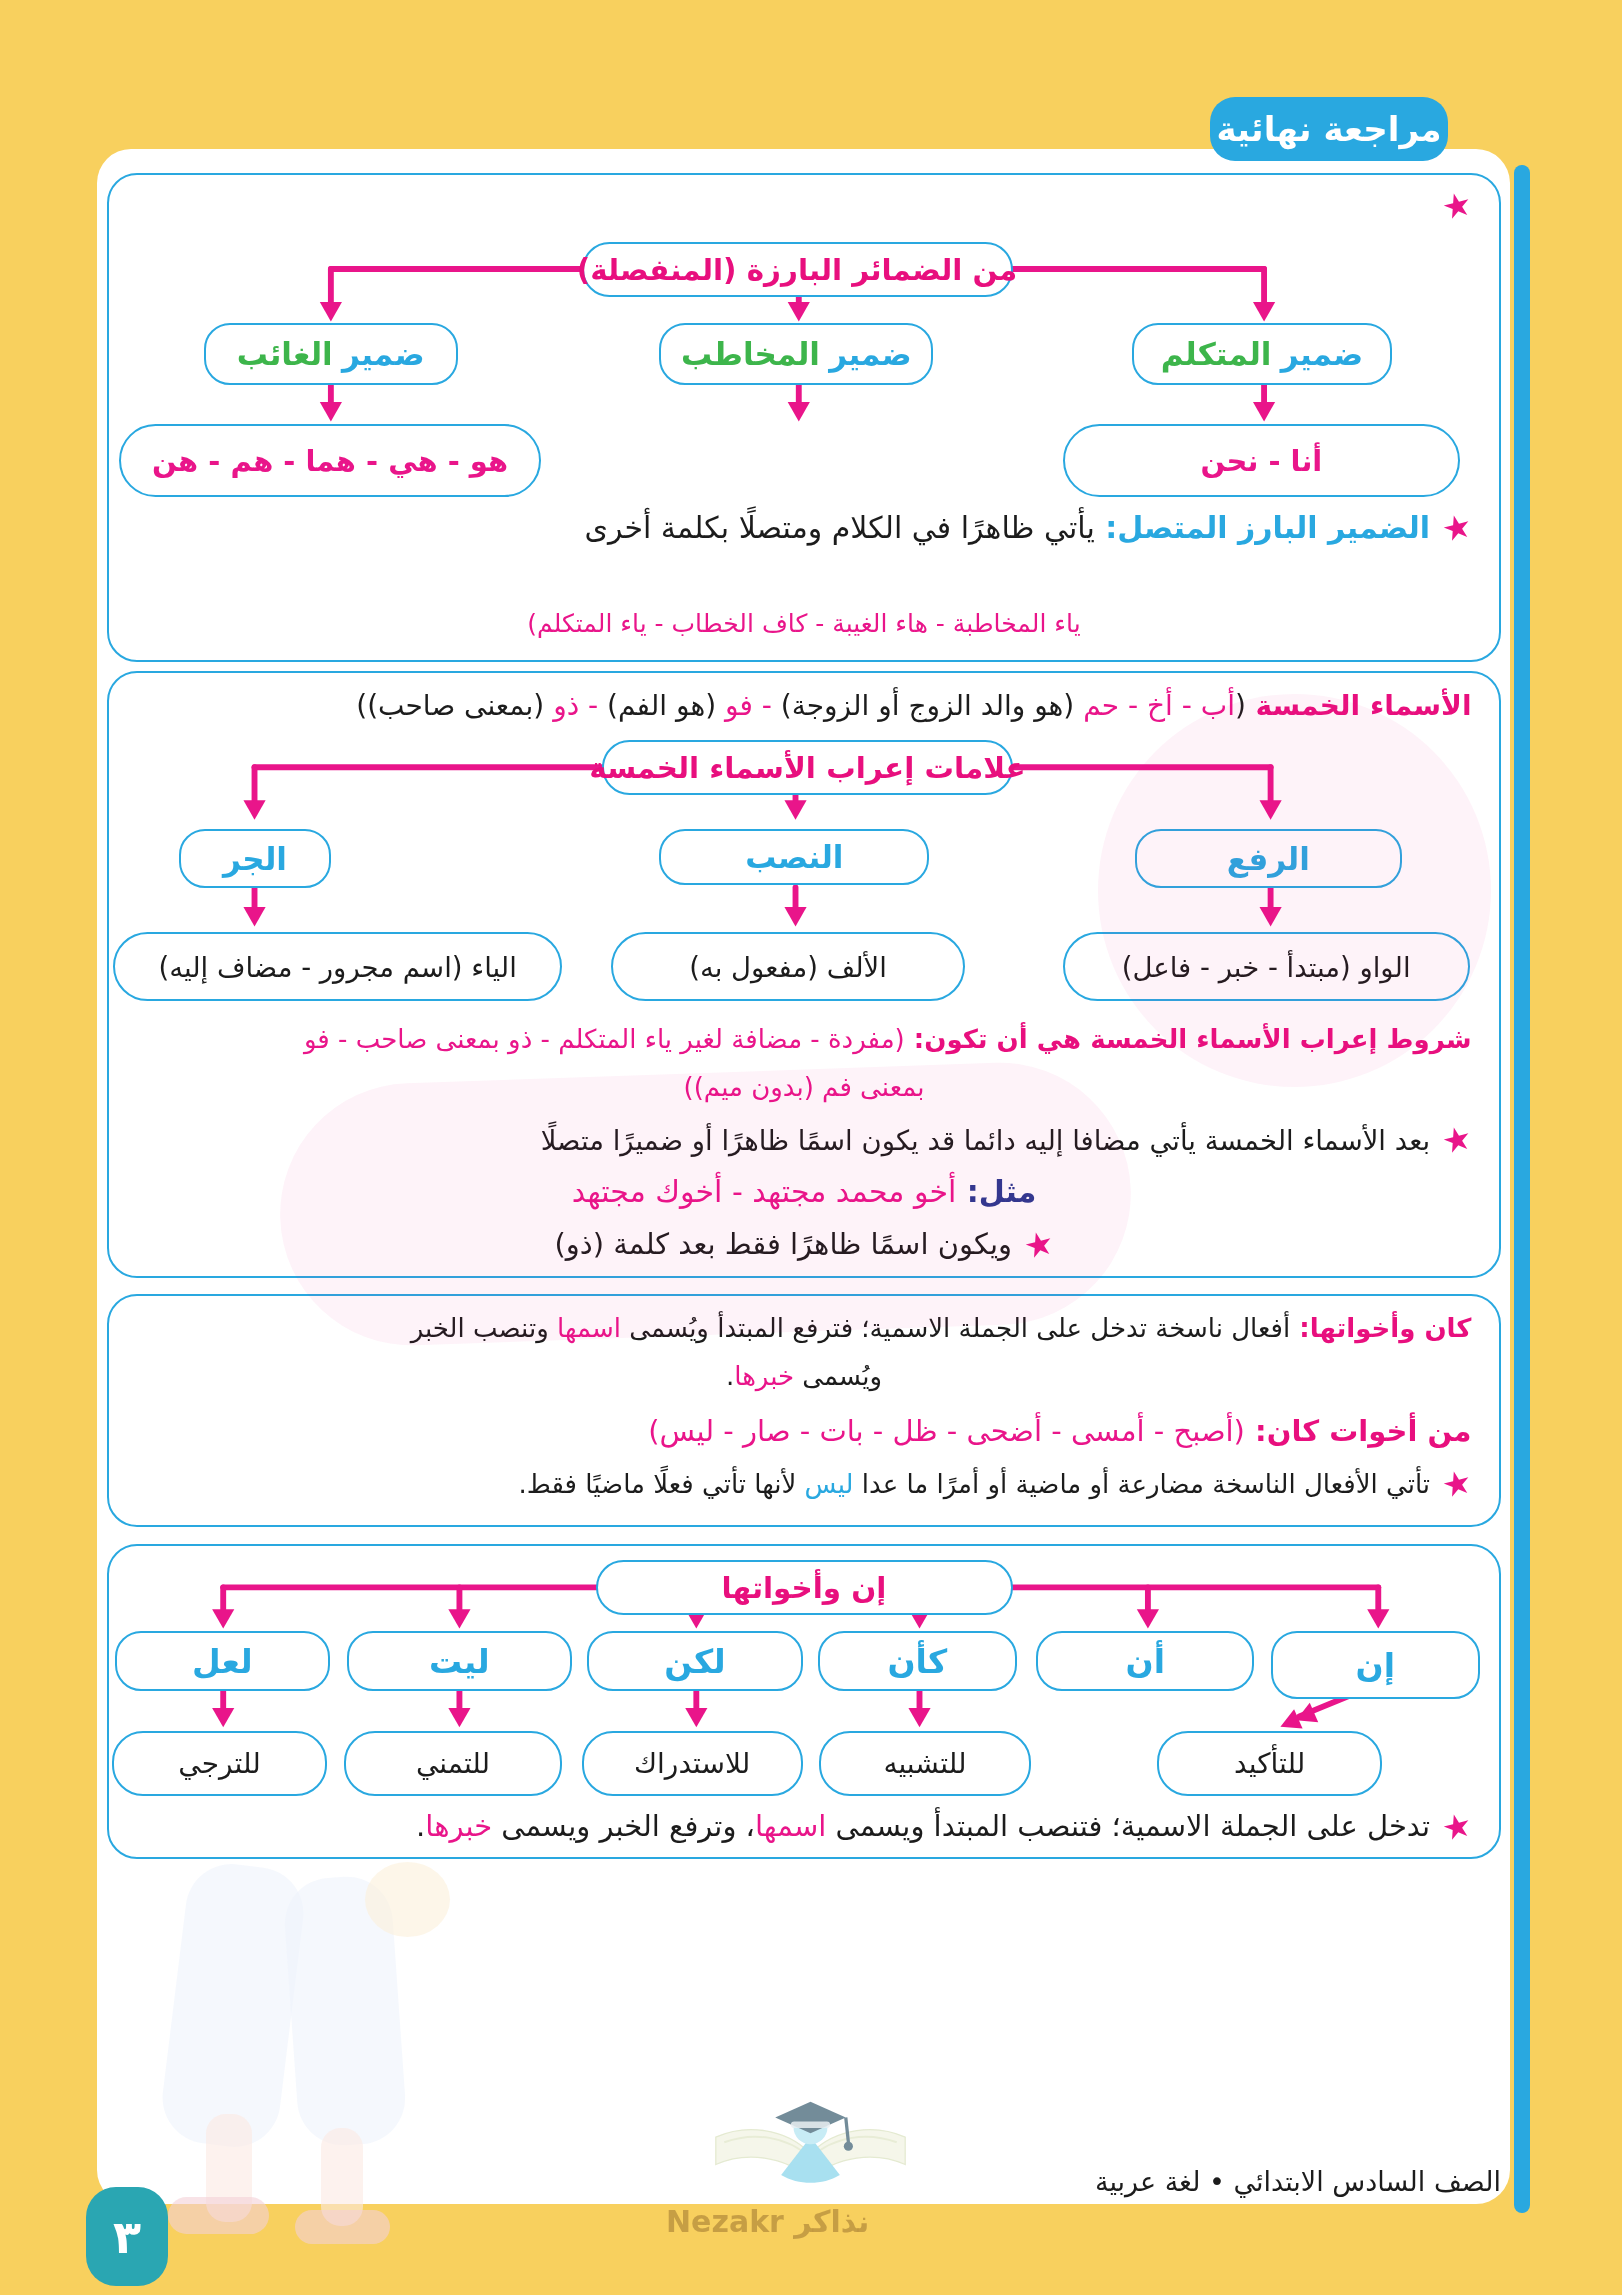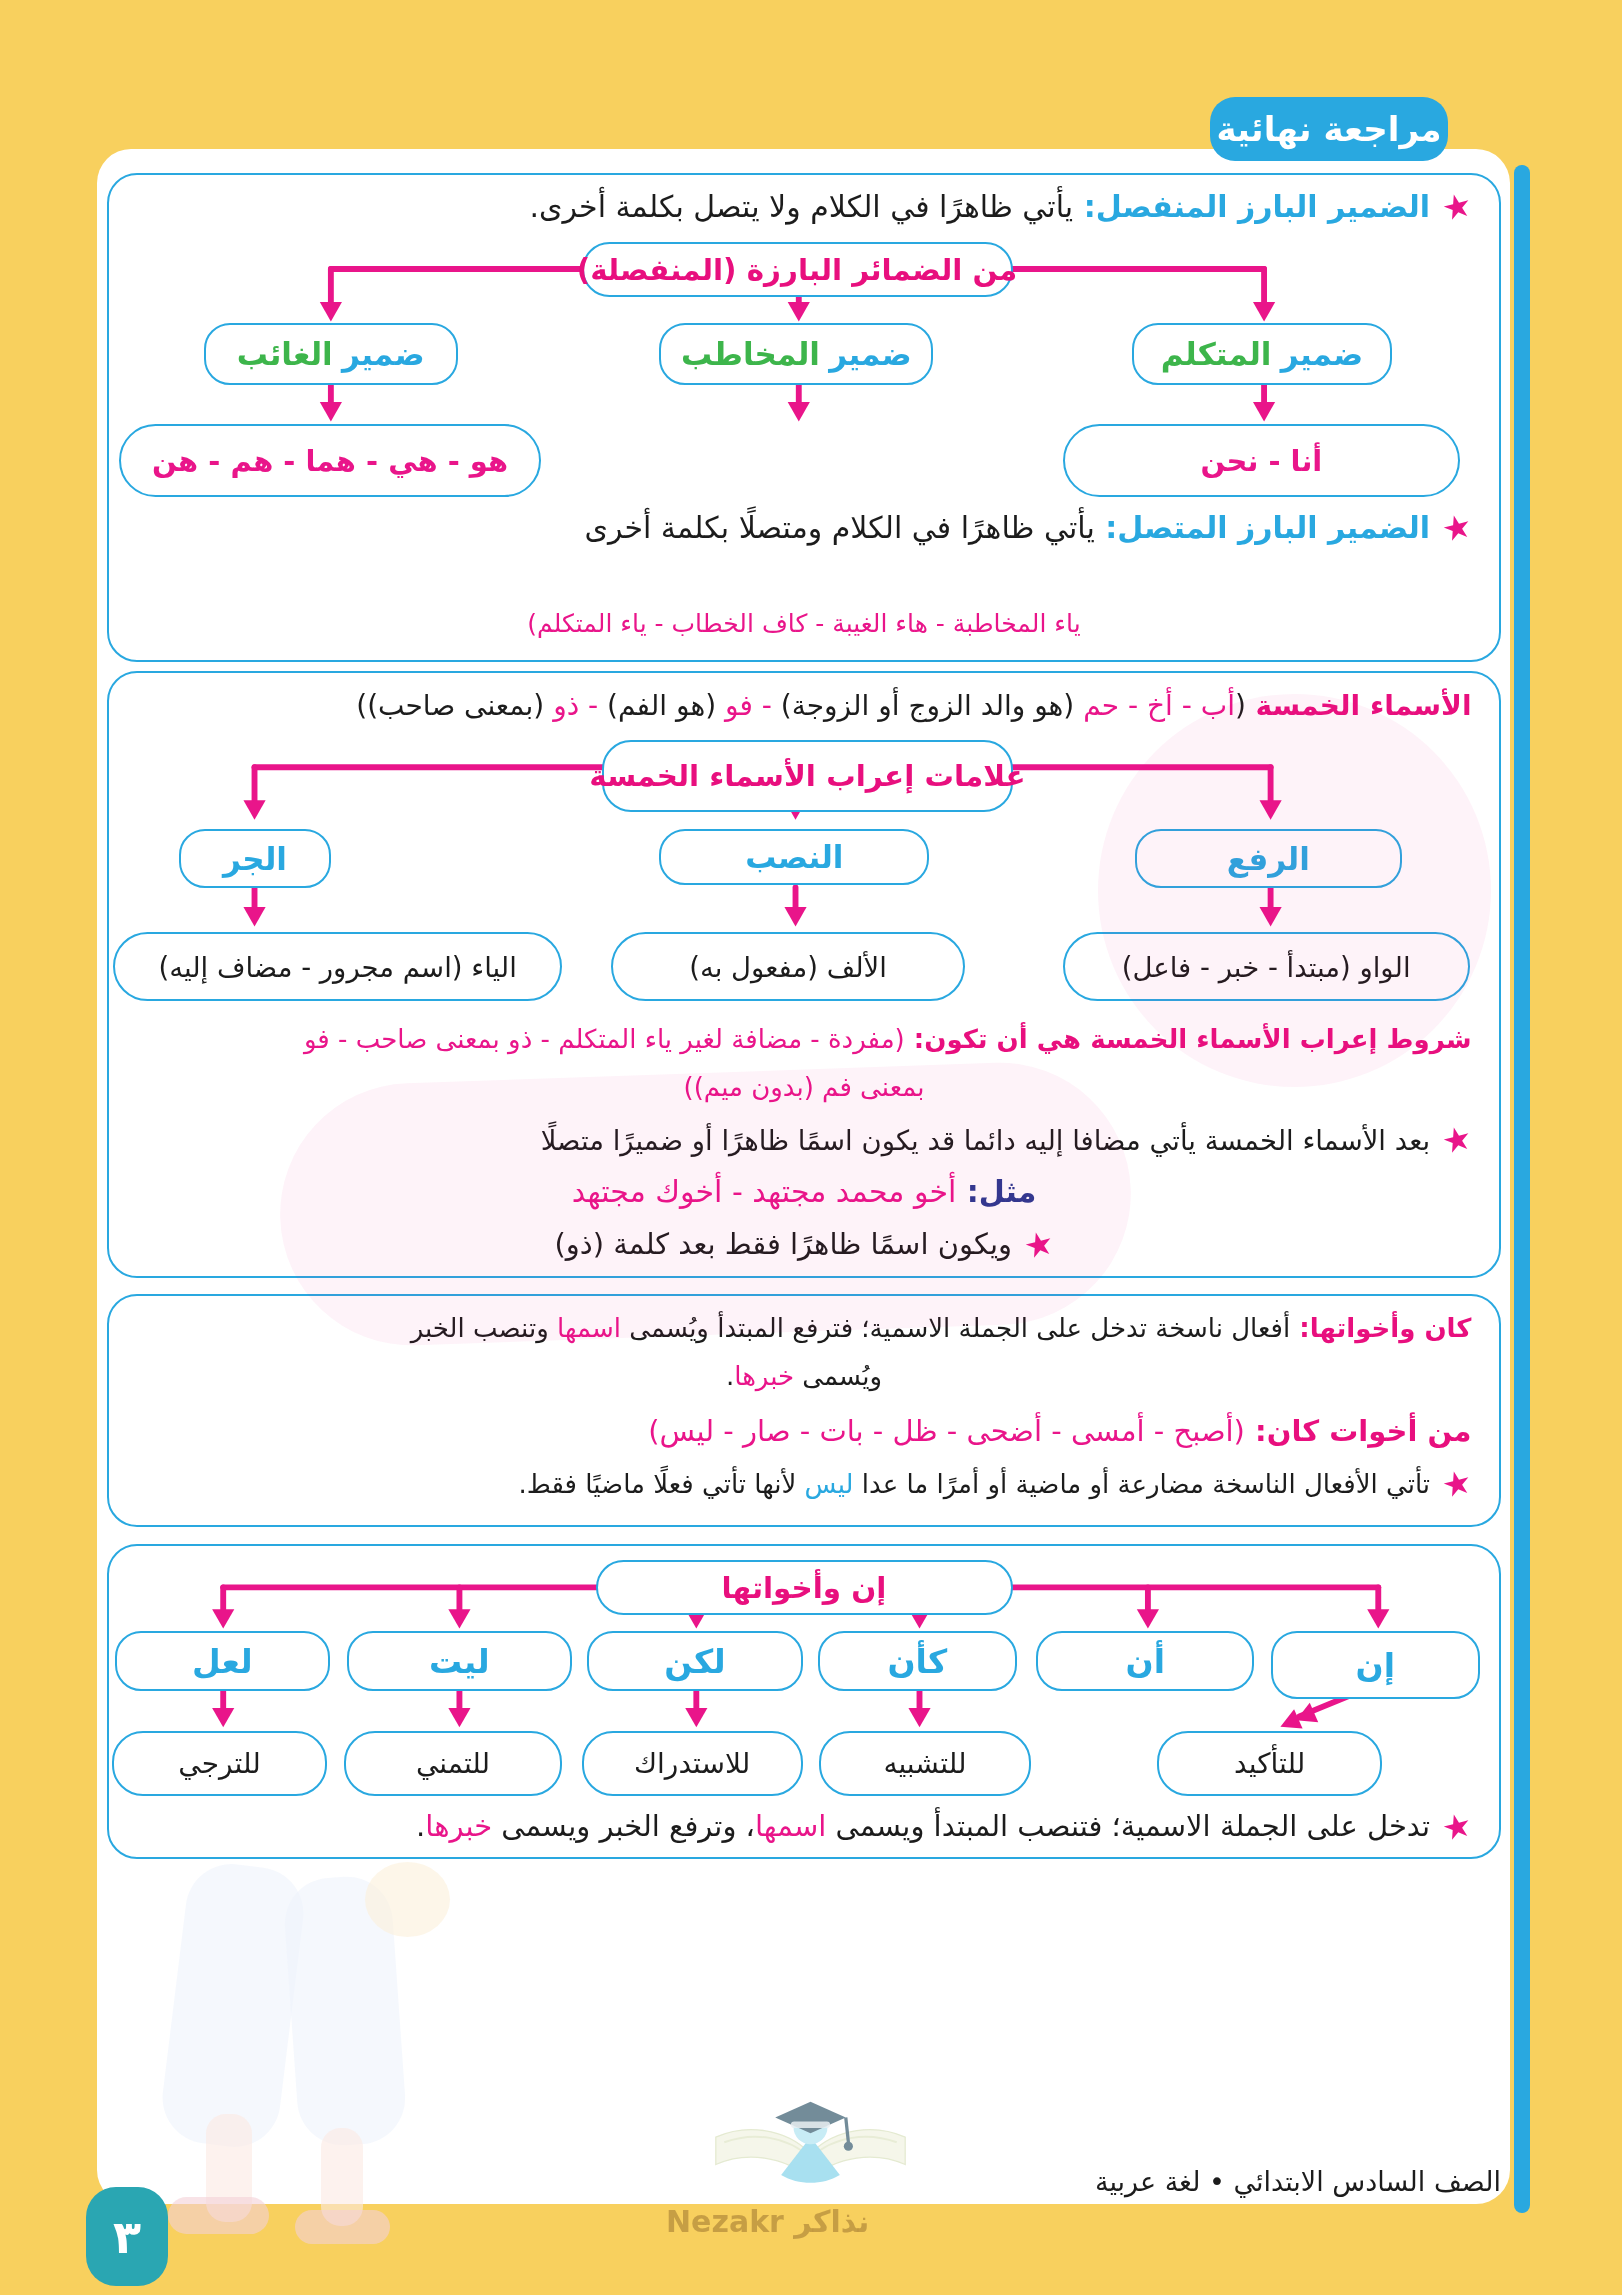--- a/index.html
+++ b/index.html
@@ -86,21 +86,20 @@
         <path d="M323 196 L357 196 L340 226 Z"></path>
           <path d="M1040 196 L1074 196 L1057 226 Z"></path>
           <path d="M1753 196 L1787 196 L1770 226 Z"></path>
         <path d="M323 350 L357 350 L340 380 Z"></path>
           <path d="M1040 350 L1074 350 L1057 380 Z"></path>
           <path d="M1753 350 L1787 350 L1770 380 Z"></path>
       </g>
     </svg>
     <div class="line start" style="top:14.4px;font-size:30px;">
       <span class="star"></span>
-      <span><span class="seg-bb">الضمير البارز المنفصل: </span><span class="seg-k">يأتي ظاهرًا في الكلام ولا يتصل بكلمة أخرى.</span></span>
     </div>
     <div class="fbox root" style="top:67px;right:35%;width:31%;height:55px;">
       <span>من الضمائر البارزة (المنفصلة)</span>
     </div>
     <div class="fbox lvl1" style="top:148px;right:7.7%;width:18.7%;height:62px;">
       <span class="w-blue">ضمير</span>
       <span class="w-green">المتكلم</span>
     </div>
     <div class="fbox lvl1" style="top:148px;right:40.7%;width:19.7%;height:62px;">
       <span class="w-blue">ضمير</span>
@@ -141,21 +140,21 @@
           <path d="M1035 196 L1069 196 L1052 226 Z"></path>
           <path d="M1763 196 L1797 196 L1780 226 Z"></path>
         <path d="M206 360 L240 360 L223 390 Z"></path>
           <path d="M1035 360 L1069 360 L1052 390 Z"></path>
           <path d="M1763 360 L1797 360 L1780 390 Z"></path>
       </g>
     </svg>
     <div class="line start" style="top:15.7px;font-size:28px;">
       <span><span class="seg-pb">الأسماء الخمسة </span><span class="seg-k">(</span><span class="seg-p">أب - أخ - حم </span><span class="seg-k">(هو والد الزوج أو الزوجة)</span><span class="seg-p"> - </span><span class="seg-p">فو </span><span class="seg-k">(هو الفم)</span><span class="seg-p"> - </span><span class="seg-p">ذو </span><span class="seg-k">(بمعنى صاحب))</span></span>
     </div>
-    <div class="fbox root" style="top:67px;right:35%;width:29.5%;height:72px;">
+    <div class="fbox root" style="top:67px;right:35%;width:29.5%;height:55px;">
       <span>علامات إعراب الأسماء الخمسة</span>
     </div>
     <div class="fbox lvl1" style="top:156px;right:7%;width:19.2%;height:59px;color:#29A8E0;">
       <span>الرفع</span>
     </div>
     <div class="fbox lvl1" style="top:156px;right:41%;width:19.4%;height:56px;color:#29A8E0;">
       <span>النصب</span>
     </div>
     <div class="fbox lvl1" style="top:156px;right:84%;width:11%;height:59px;color:#29A8E0;">
       <span>الجر</span>

